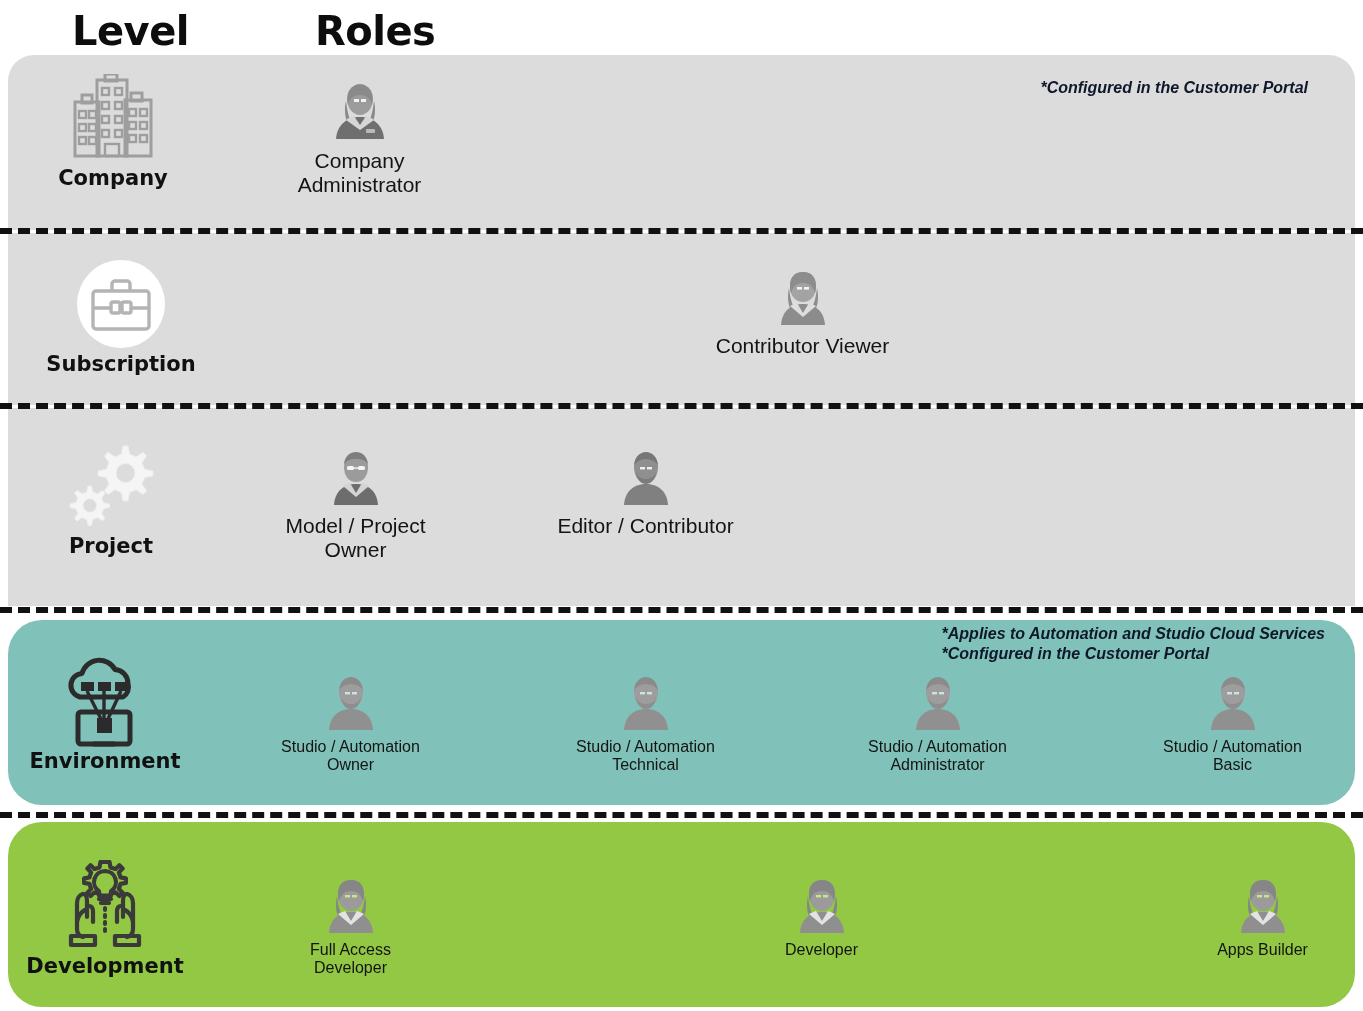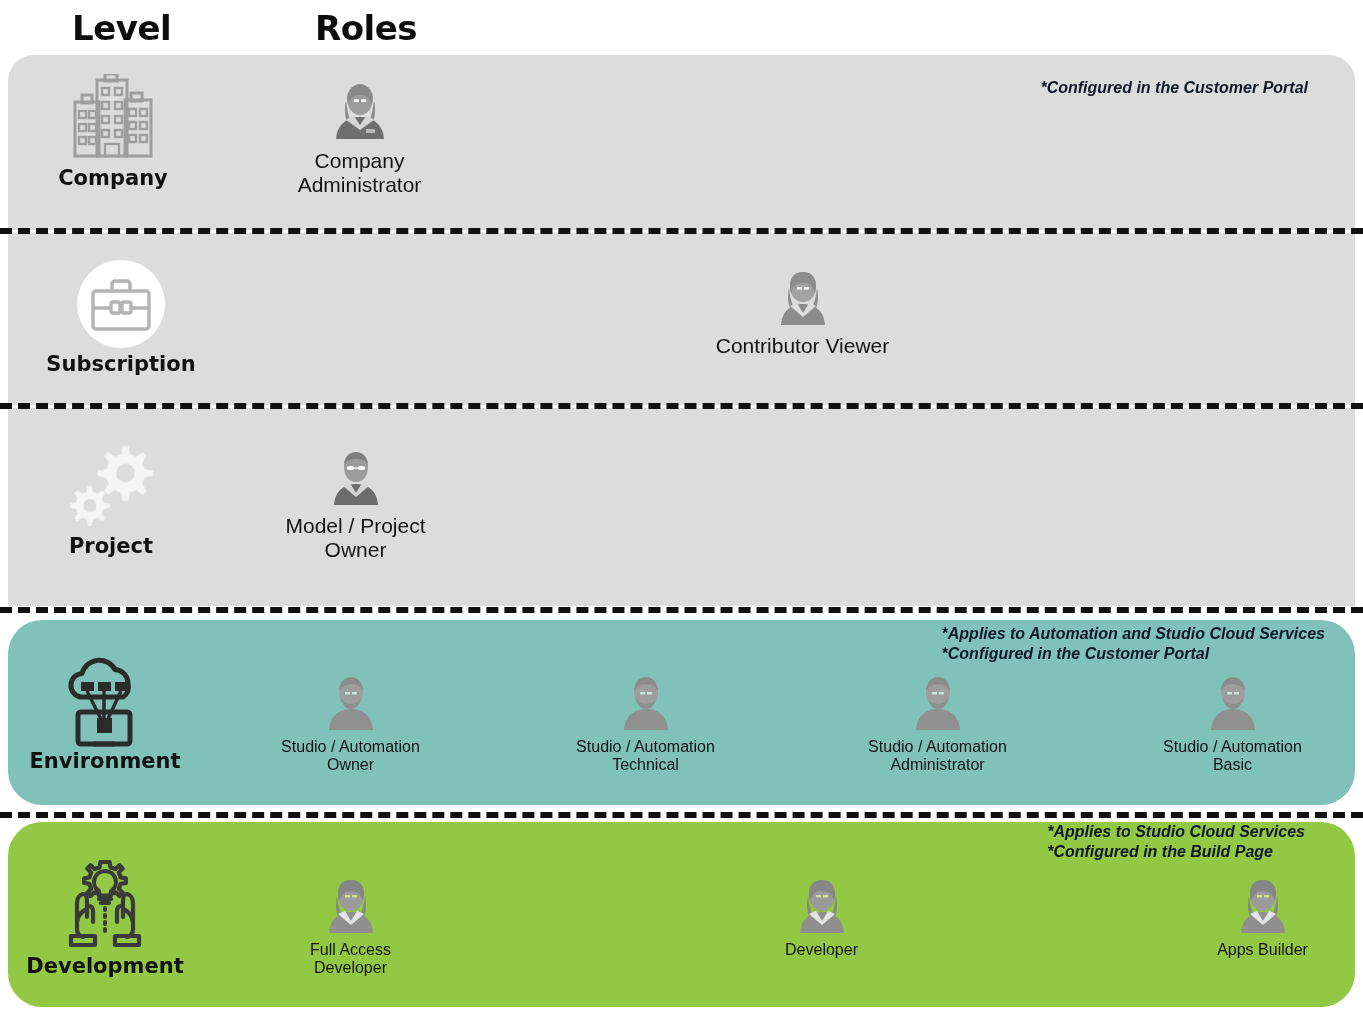--- a/index.html
+++ b/index.html
@@ -10,21 +10,21 @@
     font-family:"Liberation Sans", sans-serif;
     overflow:hidden;
     position:relative;
   }
   #stage{position:absolute;left:0;top:0;width:1363px;height:1011px;}
 
   
   .col-head{
     position:absolute;
     font-weight:bold;
-    font-size:34px;
+    font-size:40px;
     color:#0d0d0d;
     letter-spacing:-0.5px;
     font-family:"DejaVu Sans", sans-serif;
   }
   #head-level{left:72px;top:8px;}
   #head-roles{left:315px;top:8px;}
 
   
   .band{position:absolute;left:8px;width:1347px;}
   .band-grey{background:#dcdcdc;}
@@ -125,22 +125,20 @@
   <div class="divider" id="div-2"></div>
   <div class="divider" id="div-3"></div>
   <div class="divider" id="div-4"></div>
 
   <div class="col-head" id="head-level">Level</div>
   <div class="col-head" id="head-roles">Roles</div>
 
   <div class="note" id="note-company">*Configured in the Customer Portal</div>
   <div class="note" id="note-environment">*Applies to Automation and Studio Cloud Services
 *Configured in the Customer Portal</div>
-  <div class="note" id="note-development">*Applies to Studio Cloud Services
-*Configured in the Build Page</div>
 
   <div class="level-cell" id="level-company">
     <div class="level-ico">
       <svg width="92" height="88" viewBox="0 0 92 88">
         <g fill="none" stroke="#9e9e9e" stroke-width="3">
           <rect x="30" y="6" width="30" height="76"></rect>
           <rect x="8" y="28" width="24" height="54"></rect>
           <rect x="58" y="26" width="26" height="56"></rect>
           <rect x="15" y="21" width="10" height="8"></rect>
           <rect x="38" y="0" width="12" height="7"></rect>
@@ -307,20 +305,35 @@
           <rect x="24" y="19.4" width="4" height="1.4" fill="#f4f4f4"></rect>
           <path d="M26 36 c-11 0 -21 6 -22 21 l44 0 c-1 -15 -11 -21 -22 -21z" fill="#6d6d6d"></path>
           <path d="M20 35 l6 10 6 -10 c3 1 5 2 7 3 l-13 11 -13 -11 c2 -1 4 -2 7 -3z" fill="#d4d4d4"></path>
         </g>
       </svg>
     </div>
     <div class="role-label grey-row">Model / Project
 Owner</div>
   </div>
 
+  <div class="role" id="role-editor">
+    <div class="role-ico">
+      <svg width="52" height="60" viewBox="0 0 52 60">
+        <g>
+          <path d="M26 5 c-8 0 -12 6 -12 14 c0 9 5 16 12 16 c7 0 12 -7 12 -16 c0 -8 -4 -14 -12 -14z" fill="#8f8f8f"></path>
+          <path d="M14 17 c1 -8 6 -13 12 -13 c6 0 11 5 12 13 c-3 -4 -7 -6 -12 -6 c-5 0 -9 2 -12 6z" fill="#777777"></path>
+          <path d="M16 24 c1 8 5 12 10 12 c5 0 9 -4 10 -12 c-2 5 -5 7 -10 7 c-5 0 -8 -2 -10 -7z" fill="#7c7c7c"></path>
+          <rect x="20" y="19" width="5" height="2.4" fill="#efefef"></rect>
+          <rect x="27" y="19" width="5" height="2.4" fill="#efefef"></rect>
+          <path d="M26 36 c-11 0 -21 6 -22 21 l44 0 c-1 -15 -11 -21 -22 -21z" fill="#808080"></path>
+        </g>
+      </svg>
+    </div>
+    <div class="role-label grey-row">Editor / Contributor</div>
+  </div>
 
   <div class="role" id="role-env-1">
     <div class="role-ico">
       <svg width="52" height="58" viewBox="0 0 52 58">
         <g>
           <path d="M26 4 c-8 0 -12 6 -12 14 c0 9 5 16 12 16 c7 0 12 -7 12 -16 c0 -8 -4 -14 -12 -14z" fill="#9d9d9d"></path>
           <path d="M14 16 c1 -8 6 -13 12 -13 c6 0 11 5 12 13 c-3 -4 -7 -6 -12 -6 c-5 0 -9 2 -12 6z" fill="#8b8b8b"></path>
           <path d="M16 23 c1 8 5 12 10 12 c5 0 9 -4 10 -12 c-2 5 -5 7 -10 7 c-5 0 -8 -2 -10 -7z" fill="#8e8e8e"></path>
           <rect x="20" y="18" width="5" height="2.4" fill="#cfe4e1"></rect>
           <rect x="27" y="18" width="5" height="2.4" fill="#cfe4e1"></rect>

